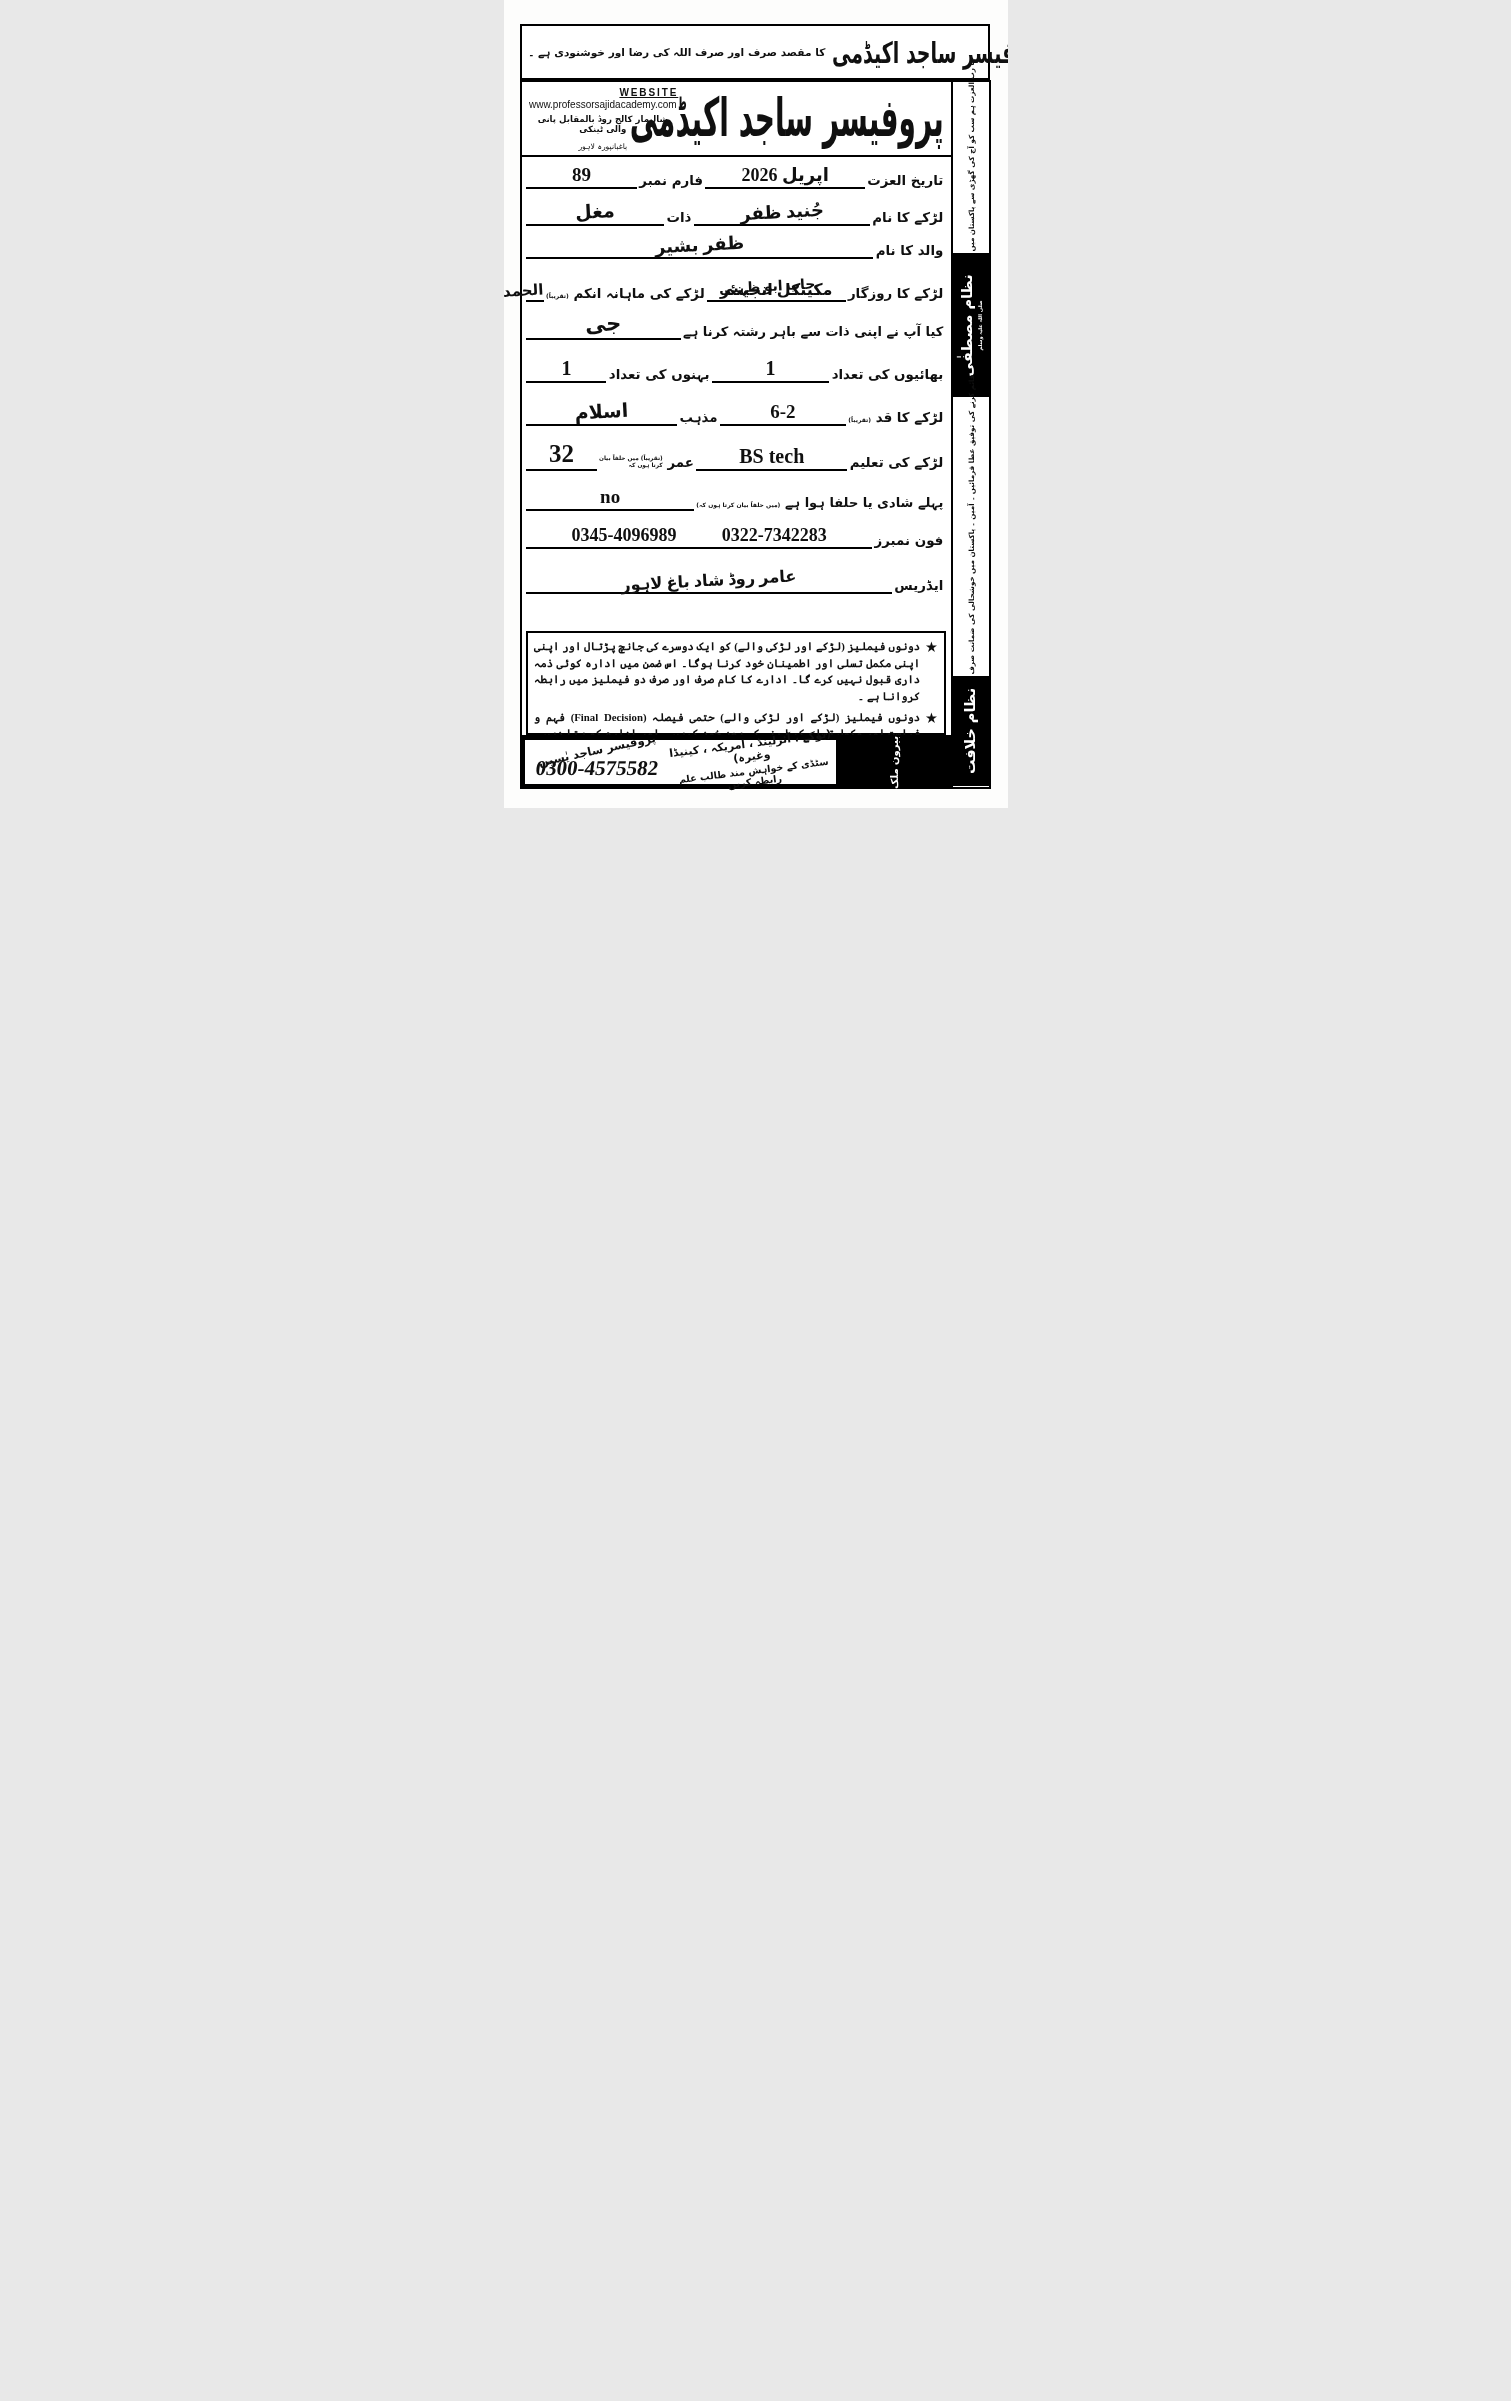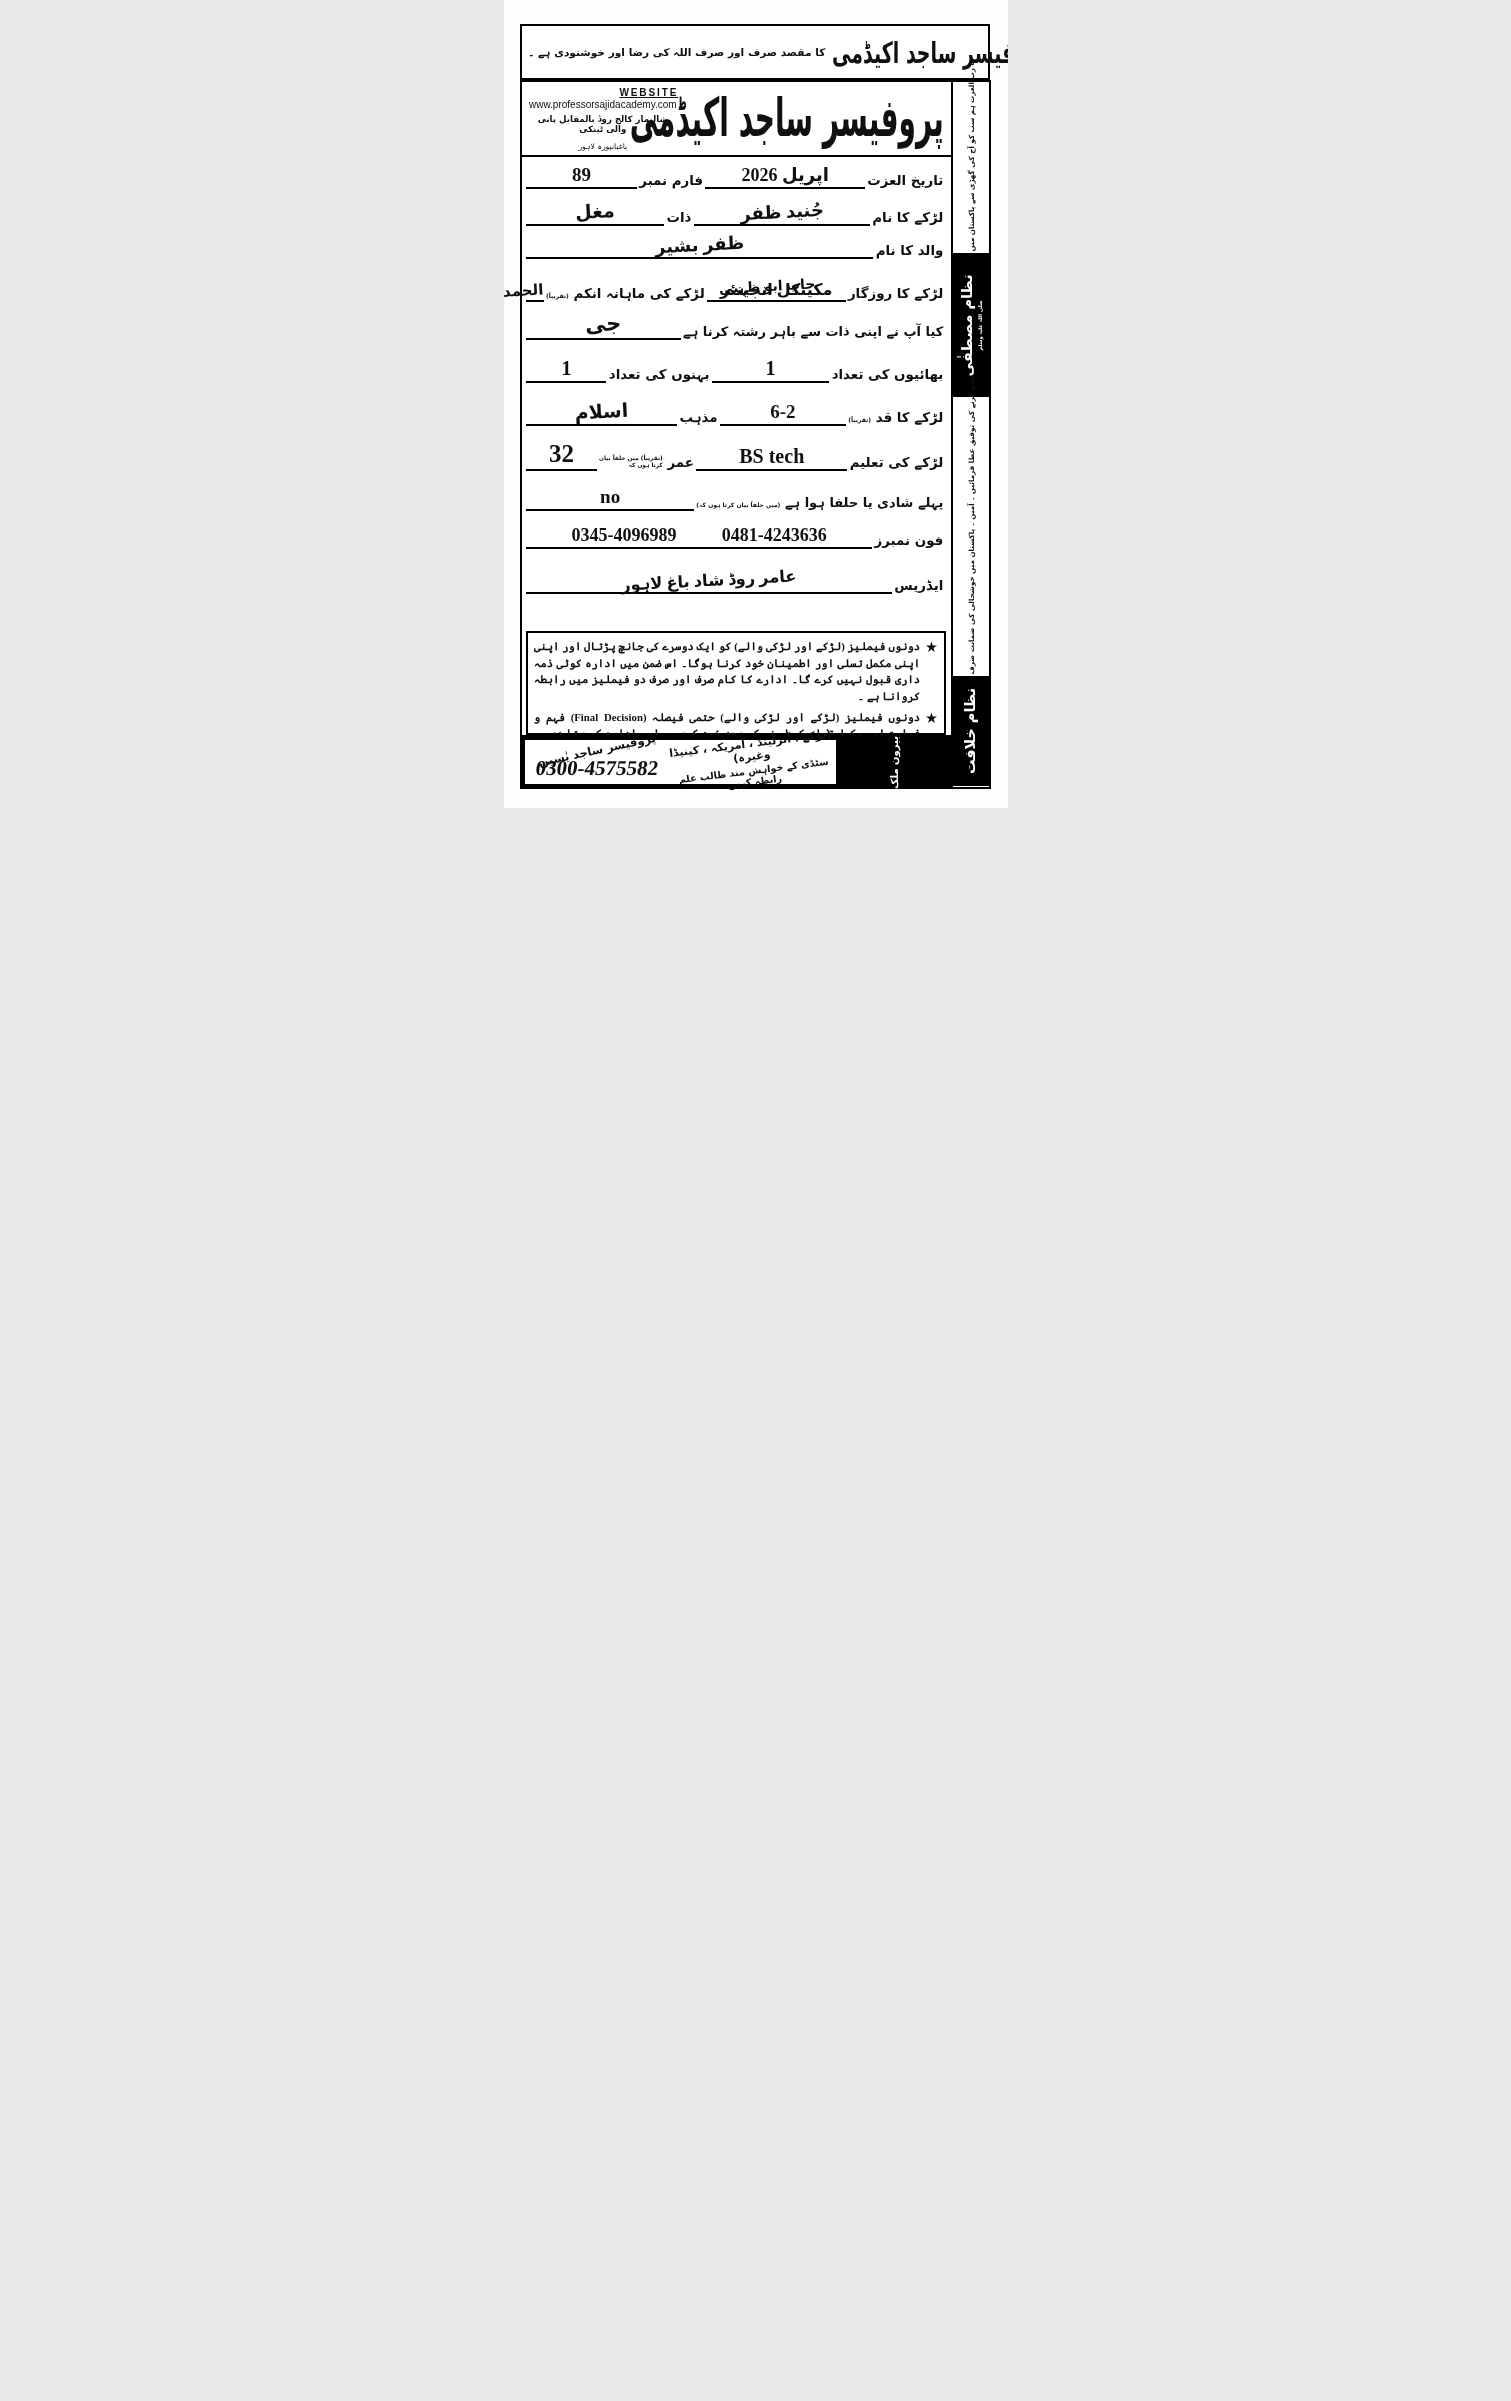--- a/index.html
+++ b/index.html
@@ -212,21 +212,21 @@
         <span class="fline">
           <span class="fval" style="font-size:19px">no</span>
         </span>
       </div>
 
       <div class="row" style="top:440px">
         <span class="flabel">فون نمبرز</span>
         <span class="fline">
           <span class="fval phones">
             <span>0345-4096989</span>
-            <span>0481-4243636</span>
+            <span>0322-7342283</span>
           </span>
         </span>
       </div>
 
       <div class="row" style="top:485px">
         <span class="flabel">ایڈریس</span>
         <span class="fline">
           <span class="fval tilt" style="font-size:16.3px">عامر روڈ شاد باغ لاہور</span>
         </span>
       </div>

